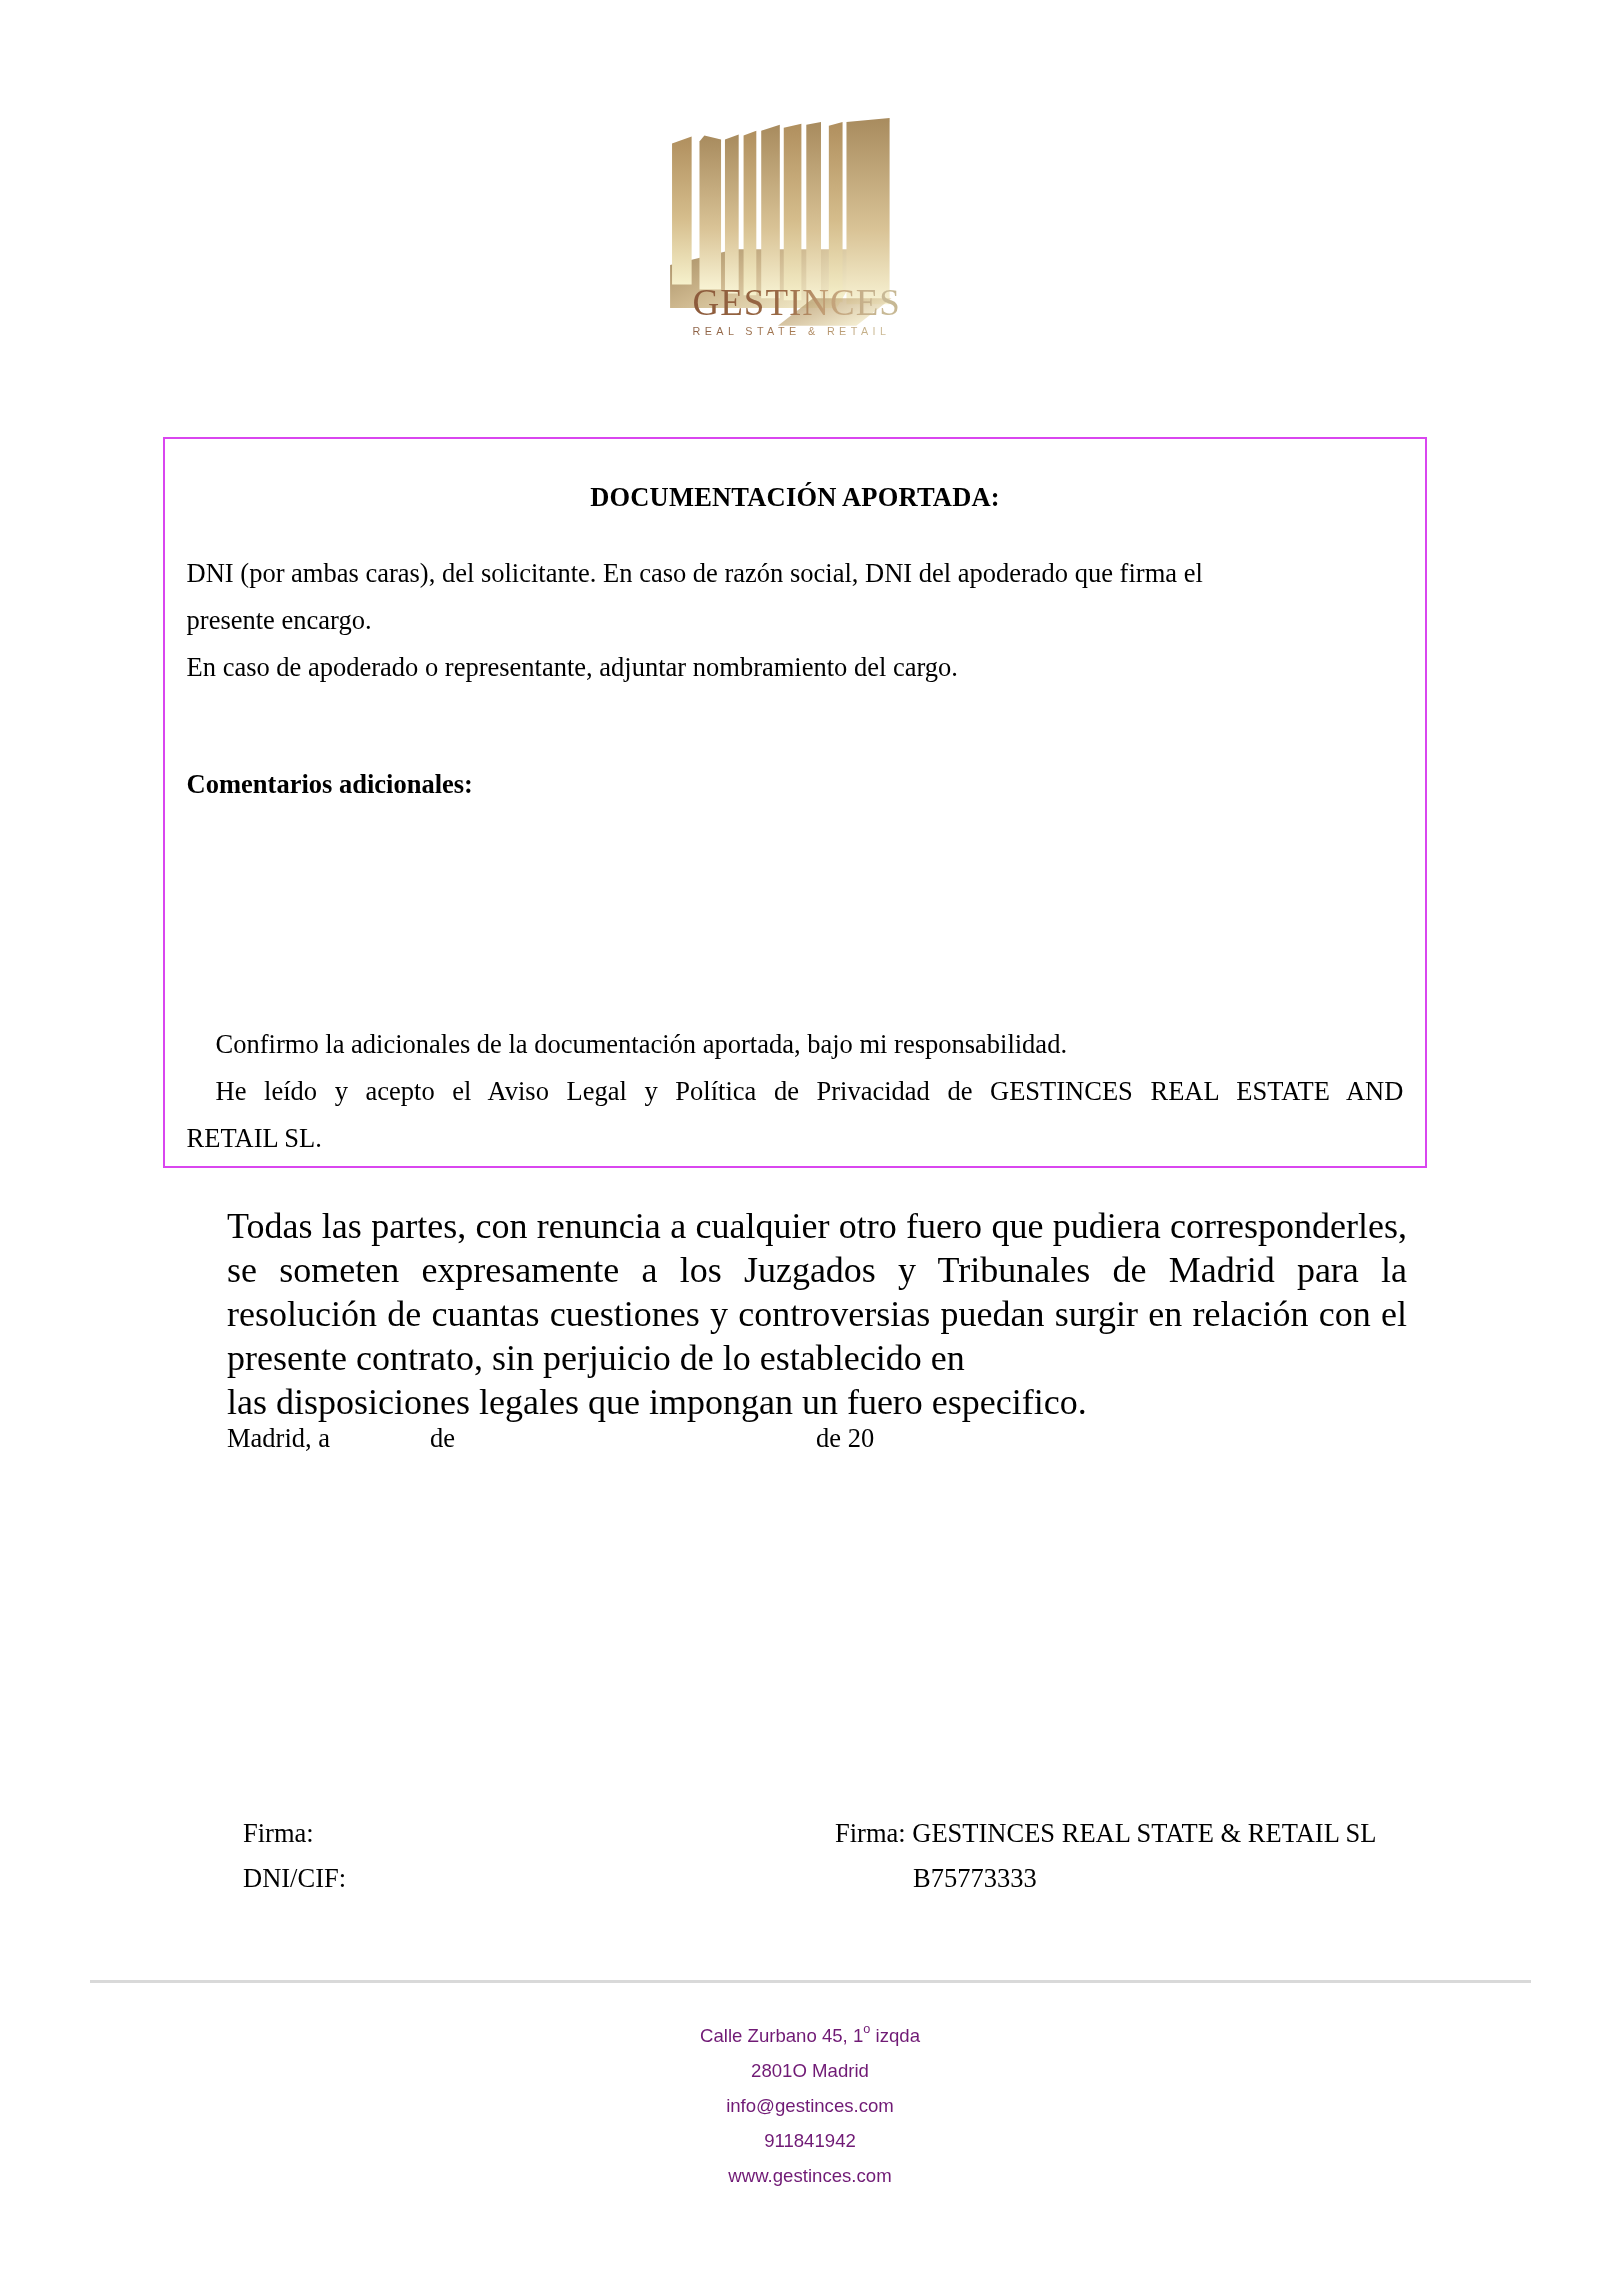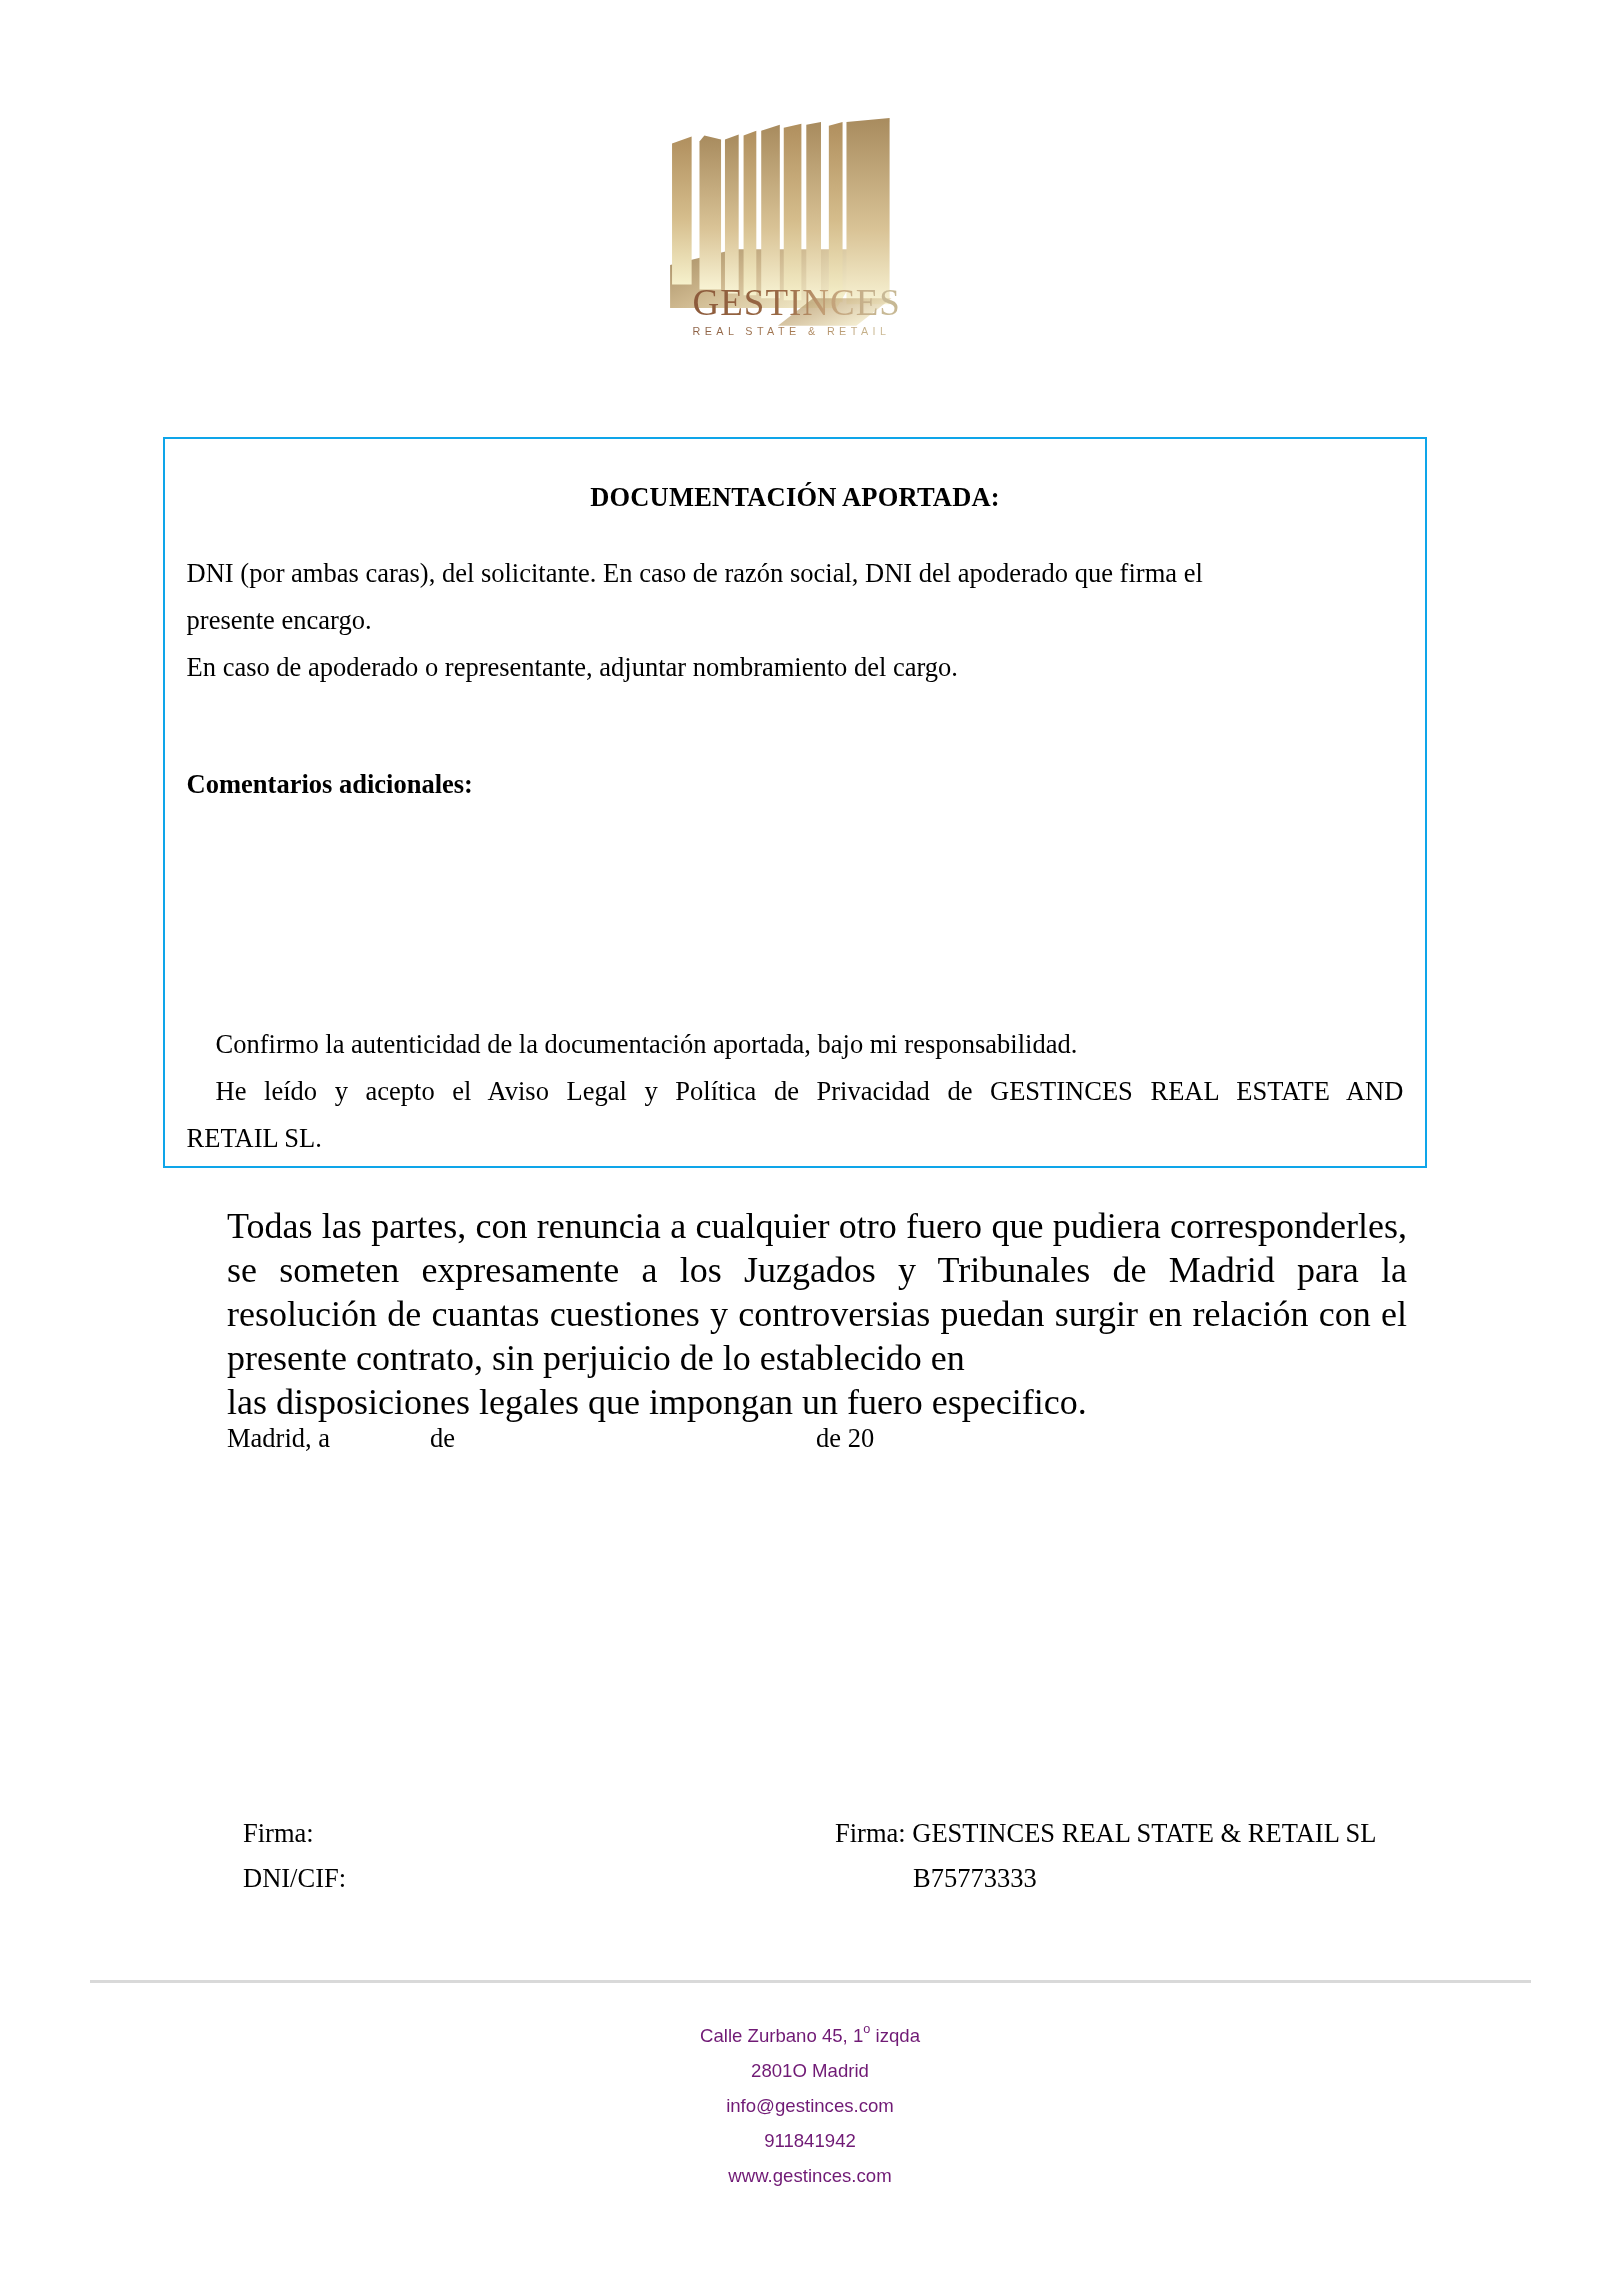--- a/index.html
+++ b/index.html
@@ -42,21 +42,21 @@
   }
   .logo svg { display: block; }
 
   
   .doc-box {
     position: absolute;
     left: 163px;
     top: 437px;
     width: 1264px;
     height: 731px;
-    border: 2px solid #0ea5e9;
+    border: 2px solid #d946ef;
     box-sizing: border-box;
   }
   .doc-box-inner {
     position: absolute;
     left: 21.6px;
     right: 21.6px;
     top: 0;
     bottom: 0;
   }
 
@@ -273,21 +273,21 @@
 
       <div class="para-docs">
         <span>DNI (por ambas caras), del solicitante. En caso de razón social, DNI del apoderado que firma el</span>
         <span class="line2">presente encargo.</span>
         <span class="line2">En caso de apoderado o representante, adjuntar nombramiento del cargo.</span>
       </div>
 
       <div class="comentarios">Comentarios adicionales:</div>
 
       <div class="para-confirm">
-        <span class="ln">Confirmo la autenticidad de la documentación aportada, bajo mi responsabilidad.</span>
+        <span class="ln">Confirmo la adicionales de la documentación aportada, bajo mi responsabilidad.</span>
         <span class="ln justify-fill">He leído y acepto el Aviso Legal y Política de Privacidad de GESTINCES REAL ESTATE AND</span>
         <span class="ln last">RETAIL SL.</span>
       </div>
 
     </div>
   </div>
 
   <div class="para-jurisdiction">
     <span>Todas las partes, con renuncia a cualquier otro fuero que pudiera corresponderles, se someten</span>
     <span>expresamente a los Juzgados y Tribunales de Madrid para la resolución de cuantas cuestiones y</span>

